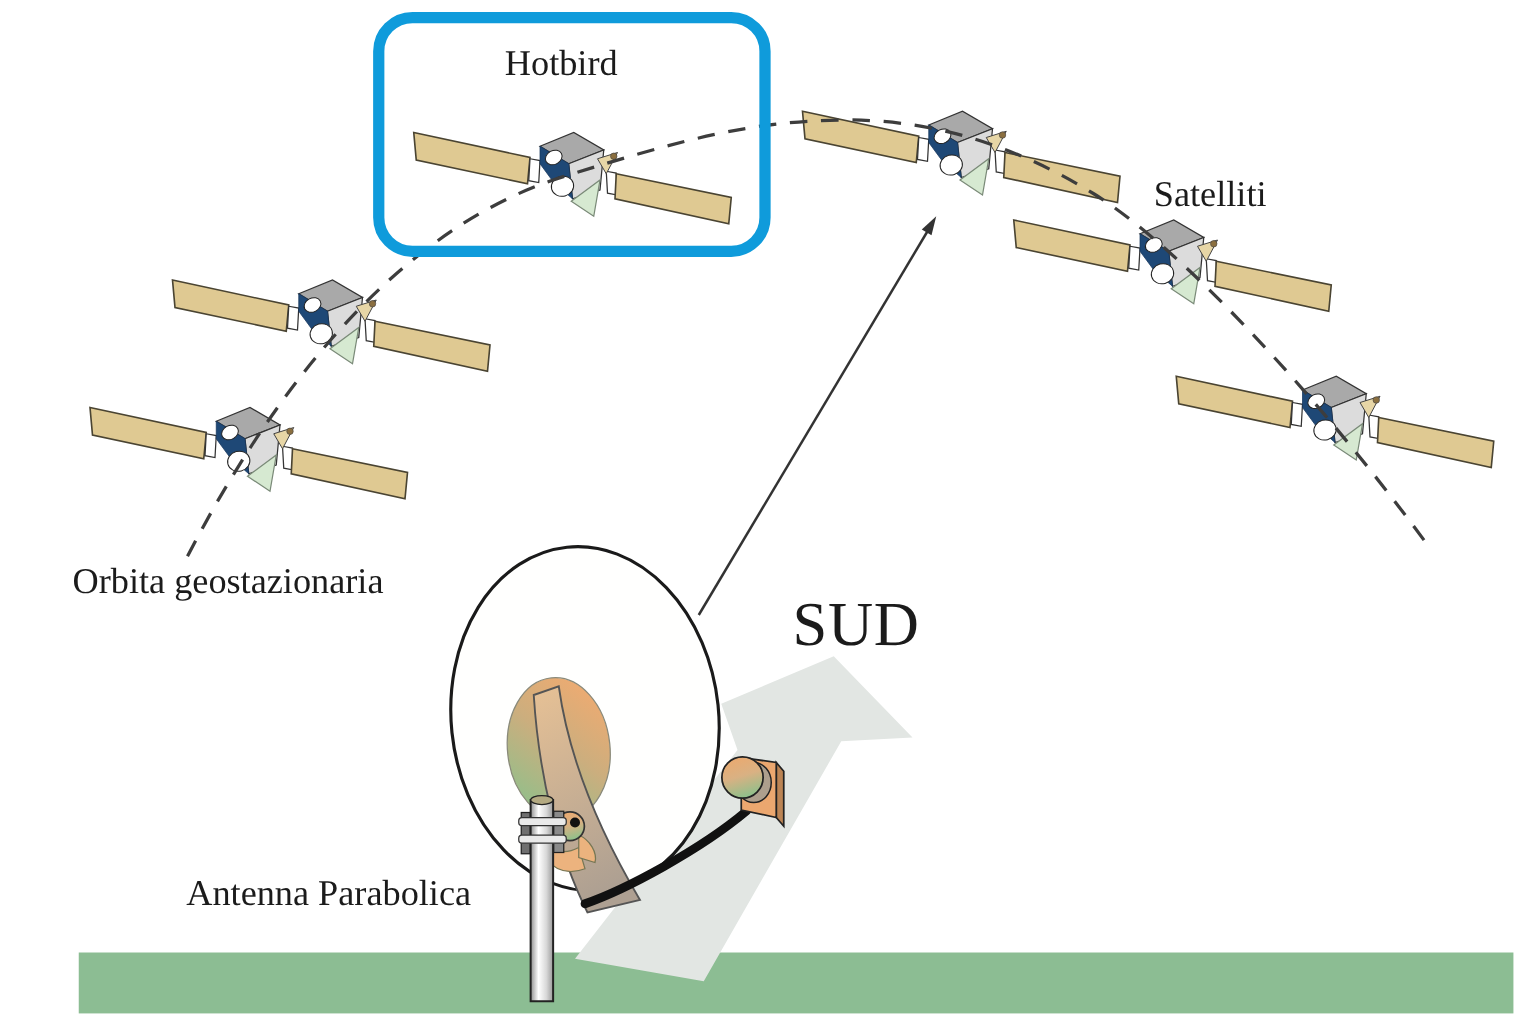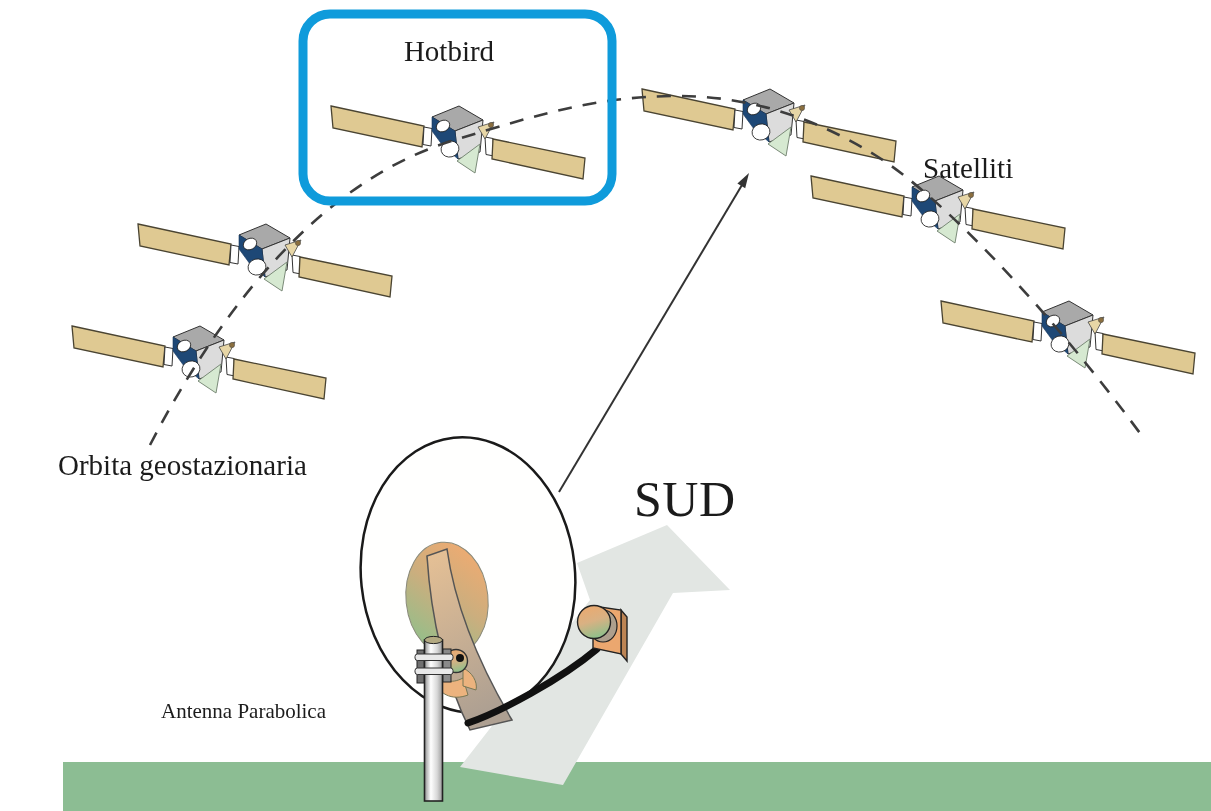--- a/index.html
+++ b/index.html
@@ -11,24 +11,24 @@
     background: #ffffff;
     font-family: Liberation Serif, serif;
     color: #1b1b1b;
   }
   #art { position: absolute; left: 0; top: 0; }
   .lbl { position: absolute; white-space: nowrap; color: #1b1b1b; }
   .lbl-hotbird {
     left: 338px; top: 34px; width: 222px;
     text-align: center; font-size: 29px; line-height: 35px;
   }
-  .lbl-satelliti { left: 923px; top: 152px; font-size: 29px; }
+  .lbl-satelliti { left: 923px; top: 140px; font-size: 29px; }
   .lbl-orbita    { left: 58px;  top: 449px; font-size: 29px; }
   .lbl-sud       { left: 634px; top: 470px; font-size: 50px; letter-spacing: 0.5px; }
-  .lbl-antenna   { left: 161px; top: 699px; font-size: 21px; }
+  .lbl-antenna   { left: 149px; top: 699px; font-size: 29px; }
 </style>
 </head>
 <body>
 
 <div id="stage">
 
   <svg id="art" width="1211" height="811" viewBox="0 0 1211 811">
     <defs>
       <linearGradient id="gradDish" x1="0.75" y1="0.05" x2="0.15" y2="0.95">
         <stop offset="0" stop-color="#ECAB72"></stop>

